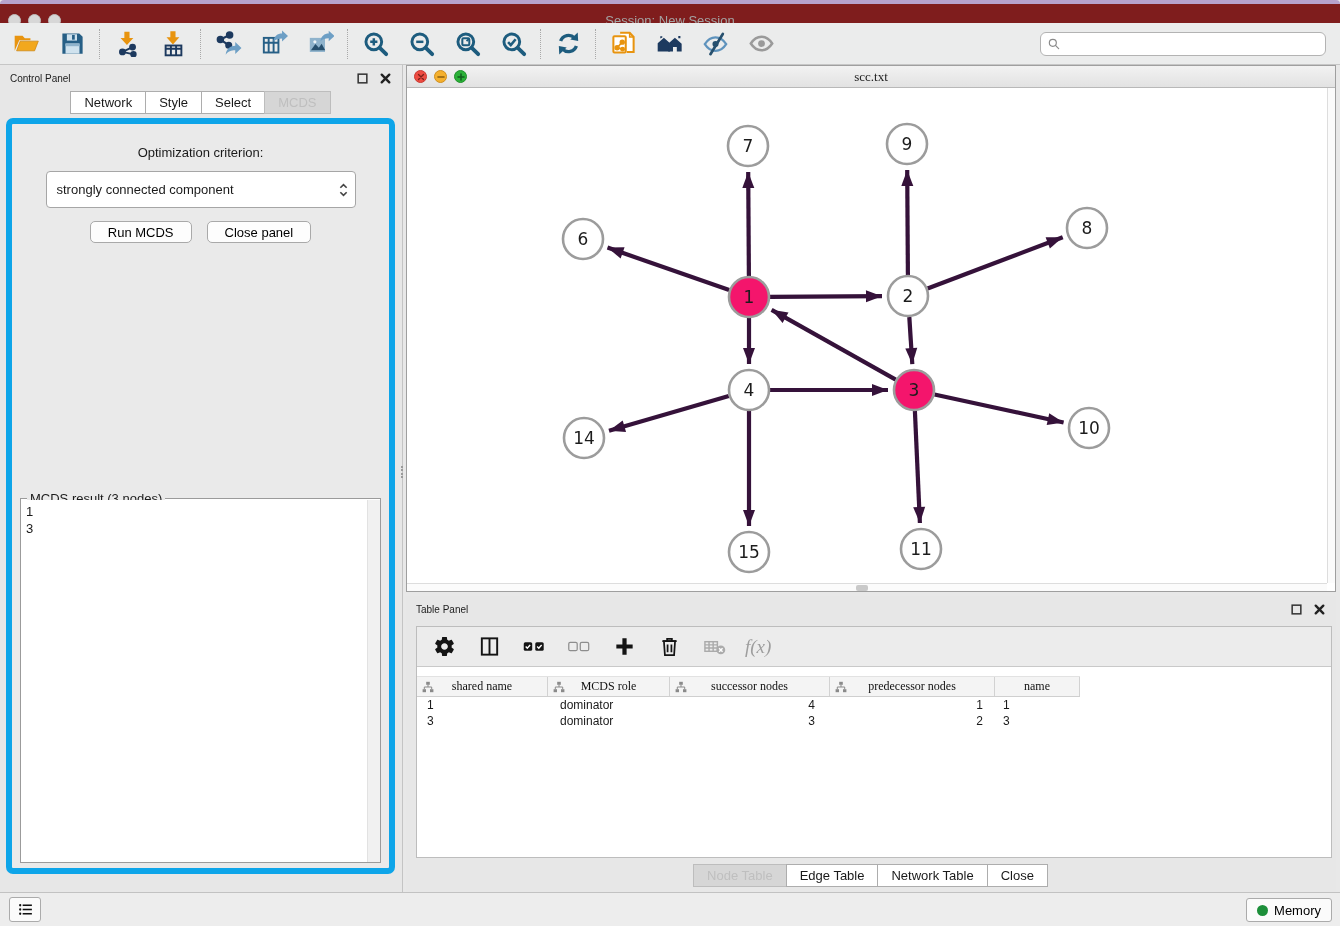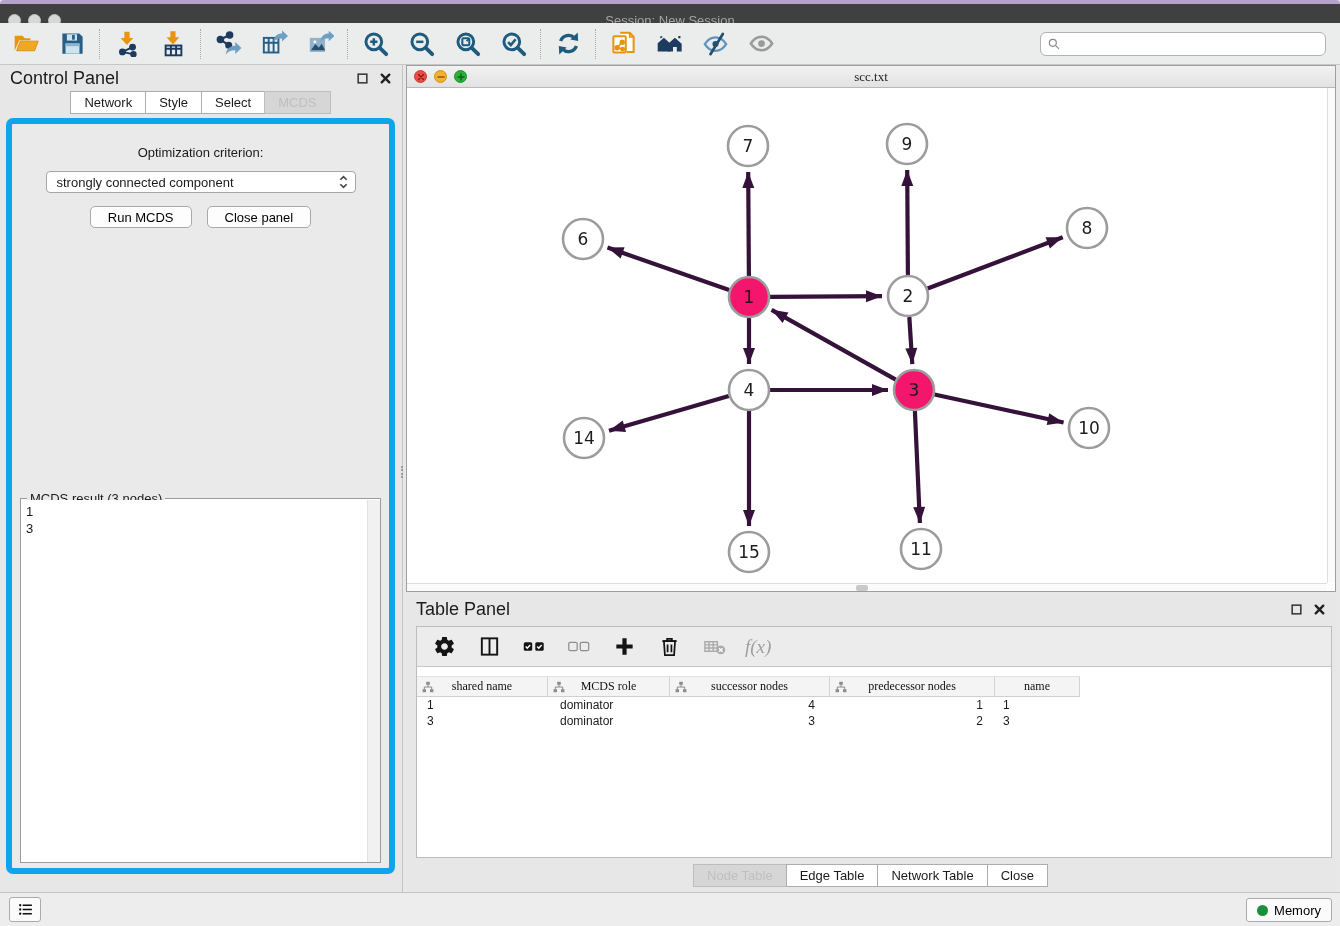--- a/index.html
+++ b/index.html
@@ -6,45 +6,45 @@
   html,body { width:1340px; height:926px; }
   body {
     position: relative;
     font-family: "Liberation Sans", "DejaVu Sans", sans-serif;
     background: #e8e8e8;
     overflow: hidden;
     color:#1a1a1a;
   }
   
   .top-strip { position:absolute; top:0; left:0; width:100%; height:4px; background:#b7a2cc; border-radius:6px 6px 0 0; }
-  .titlebar { position:absolute; top:4px; left:0; width:100%; height:34px; background:#404040; border-bottom:1px solid #dcdcdc; display:flex; align-items:center; }
+  .titlebar { position:absolute; top:4px; left:0; width:100%; height:34px; background:#7f1d1d; border-bottom:1px solid #dcdcdc; display:flex; align-items:center; }
   .traffic-dots { display:flex; gap:7px; margin-left:8px; }
   .dot-gray { width:13px; height:13px; border-radius:50%; background:#d7d7d7; border:1px solid #c0c0c0; }
   .win-title { position:absolute; left:0; right:0; text-align:center; font-size:13px; color:#a4a4a4; }
   
   .toolbar { position:absolute; top:23px; left:0; width:100%; height:42px; background:#ebecec; border-bottom:1px solid #c6c6c6; display:flex; align-items:center; padding-left:10px; }
   .tb-group { display:flex; align-items:center; gap:14px; }
   .tb-btn { width:32px; height:32px; display:flex; align-items:center; justify-content:center; background:transparent; border:none; cursor:pointer; }
   .tb-btn svg { width:27px; height:27px; }
   .tb-sep { width:1px; height:30px; border-left:1px dotted #a9a9a9; margin:0 11px; }
   .search-wrap { margin-left:auto; margin-right:14px; width:286px; height:24px; background:#fff; border:1px solid #b3b3b3; border-radius:6px; display:flex; align-items:center; padding:0 6px; }
   .search-wrap svg { width:14px; height:14px; flex:0 0 auto; }
   .search-wrap input { border:none; outline:none; flex:1; font-size:12px; margin-left:4px; background:transparent; }
   
   .control-panel { position:absolute; top:65px; left:0; width:403px; height:827px; background:#e7e7e7; border-right:1px solid #c4c4c4; }
   .panel-header { height:26px; display:flex; align-items:center; padding:0 10px; }
-  .panel-title { font-size:18px; color:#1c1c1c; }
+  .panel-title { font-size:10px; color:#1c1c1c; }
   .panel-header .hdr-icons { margin-left:auto; display:flex; gap:10px; align-items:center; }
   .hdr-ic { width:13px; height:13px; display:flex; align-items:center; justify-content:center; cursor:pointer; }
   .tabs-row { display:flex; justify-content:center; }
   .tab { font-size:13px; padding:3px 13px; background:#fff; border:1px solid #adadad; border-radius:0; margin-left:-1px; cursor:pointer; position:relative; }
   .tab.selected { background:#d6d6d6; color:#bfbfbf; border-color:#bdbdbd; z-index:0; }
   .cp-content { position:absolute; left:6px; right:7px; top:53px; bottom:18px; background:#eaeaea; border:6px solid #0ea5e9; border-radius:7px; }
   .opt-label { text-align:center; margin-top:21px; font-size:13px; }
-  .dropdown { margin:11px auto 0 auto; width:310px; height:22px; background:#fff; border:1px solid #a6a6a6; border-radius:4px; display:flex; align-items:center; padding:0 6px 0 10px; font-size:13px; cursor:pointer; }
+  .dropdown { margin:11px auto 0 auto; width:310px; height:37px; background:#fff; border:1px solid #a6a6a6; border-radius:4px; display:flex; align-items:center; padding:0 6px 0 10px; font-size:13px; cursor:pointer; }
   .dropdown .dd-label { flex:1; }
   .btn-row { display:flex; justify-content:center; gap:15px; margin-top:13px; }
   .pbtn { height:22px; padding:0 17px; background:#fdfdfd; border:1px solid #a9a9a9; border-radius:5px; font-size:13px; font-family:inherit; cursor:pointer; }
   .result-box { position:absolute; left:8px; right:8px; top:374px; bottom:5px; border:1px solid #9b9b9b; background:#fff; }
   .result-legend { position:absolute; top:-8px; left:6px; background:#eaeaea; font-size:13px; padding:0 3px; }
   .result-text { position:absolute; left:0; top:1px; right:13px; bottom:0; background:#fff; font-size:13px; line-height:17px; padding:3px 5px; white-space:pre; overflow:hidden; }
   .result-scroll { position:absolute; top:1px; right:0; bottom:0; width:13px; background:#f1f1f1; border-left:1px solid #e2e2e2; }
   
   .network-window { position:absolute; top:65px; left:406px; width:930px; height:527px; background:#fff; border:1px solid #9f9f9f; }
   .nw-titlebar { height:22px; background:linear-gradient(#f2f2f2,#e2e2e2); border-bottom:1px solid #b8b8b8; position:relative; display:flex; align-items:center; }

